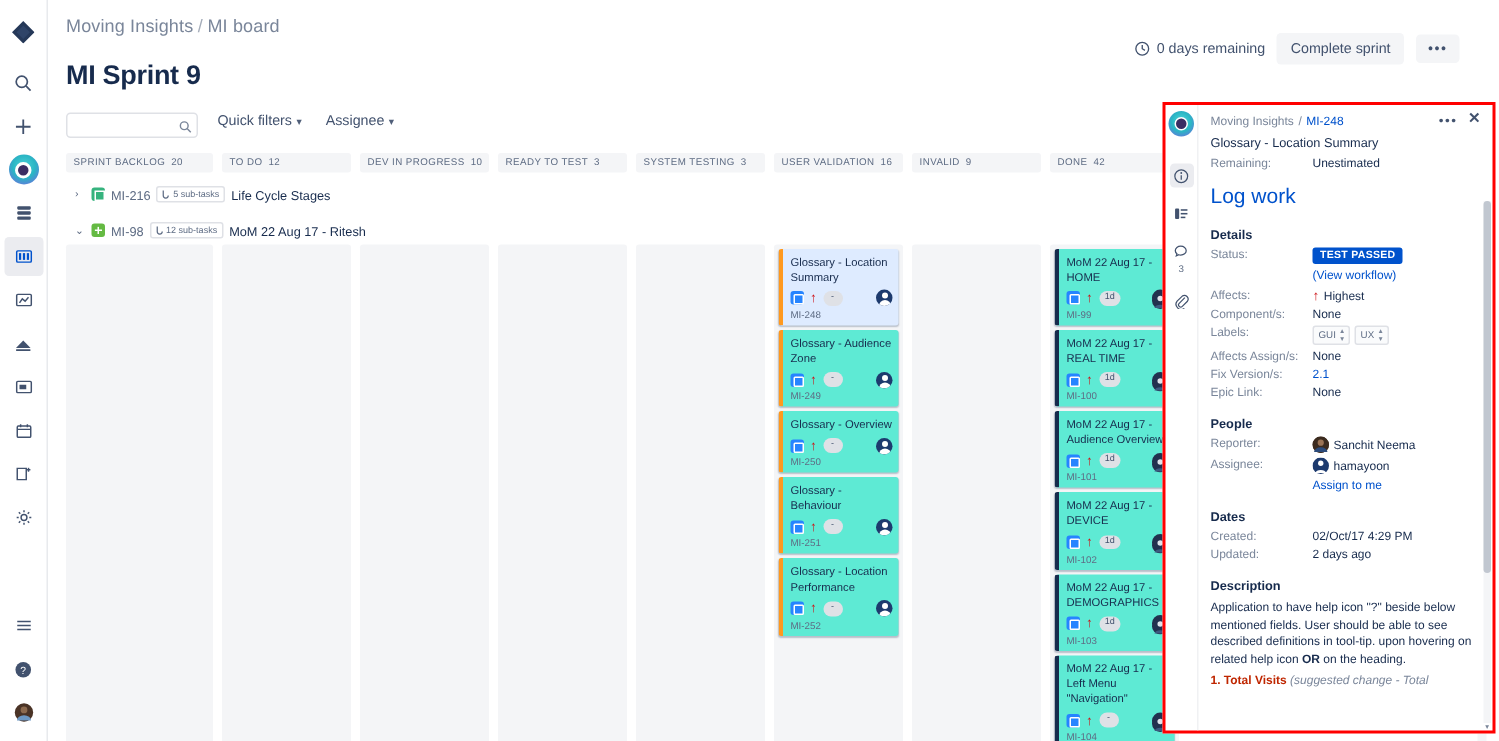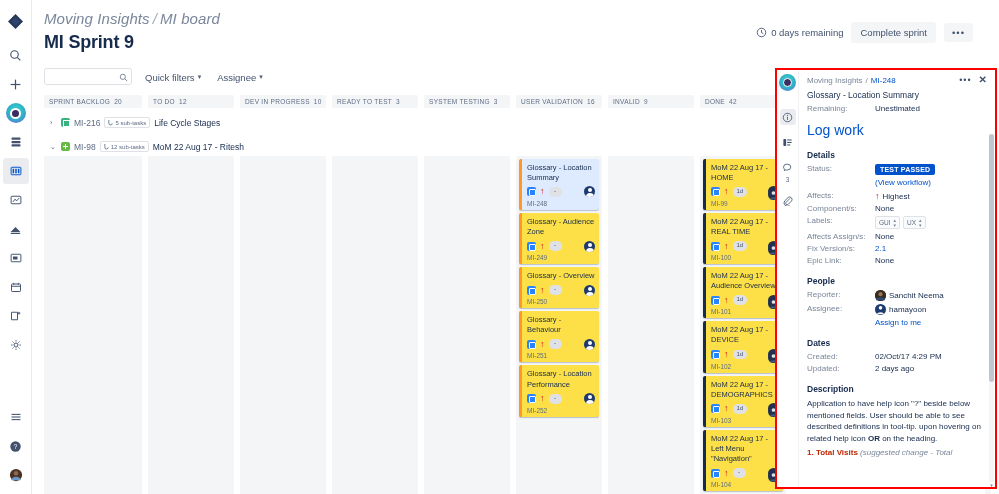--- a/index.html
+++ b/index.html
@@ -32,41 +32,41 @@
     display: flex; align-items: center; justify-content: center;
   }
   .avatar-ring .inner {
     width: 11px; height: 11px; border-radius: 50%;
     background: #3b2d63; border: 2px solid #fff;
   }
 
   
   .main { flex: 1 1 auto; position: relative; padding: 10px 0 0 12px; overflow: hidden; }
 
-  .breadcrumb { font-size: 15px; color: #7a869a; margin-bottom: 5px; letter-spacing: .1px; font-style: italic; }
+  .breadcrumb { font-size: 12px; color: #7a869a; margin-bottom: 16px; letter-spacing: .1px; }
   .breadcrumb .sep { margin: 0 3px; color: #a5adba; }
   .breadcrumb a { color: #7a869a; text-decoration: none; }
 
   .title-row { display: flex; align-items: center; }
   .page-title { font-size: 18px; font-weight: bold; color: #172b4d; letter-spacing: -.2px; }
 
   .hdr-actions {
     position: absolute; right: 26px; top: 22px;
     display: flex; align-items: center; gap: 8px;
   }
   .days-rem { display: flex; align-items: center; gap: 4px; font-size: 9.5px; color: #42526e; }
   .btn {
     font-size: 9.5px; color: #42526e; background: #f4f5f7;
     border: none; border-radius: 3px; padding: 5px 9px; cursor: pointer;
     font-family: "Liberation Sans", sans-serif;
   }
   .btn-icon { padding: 5px 8px; letter-spacing: 1px; line-height: 1; }
 
   
-  .filters { display: flex; align-items: flex-end; gap: 10px; margin-top: 12px; }
+  .filters { display: flex; align-items: flex-start; gap: 10px; margin-top: 12px; }
   .search-wrap { position: relative; width: 88px; }
   .search-input {
     width: 88px; height: 17px; border: 1px solid #dfe1e6; border-radius: 3px;
     background: #fff; font-size: 9px; padding: 0 16px 0 5px; color: #172b4d;
     font-family: "Liberation Sans", sans-serif; outline: none;
   }
   .search-ico { position: absolute; right: 4px; top: 3px; color: #7a869a; }
   .filter-btn {
     font-size: 9.5px; color: #42526e; background: transparent; border: none;
     cursor: pointer; display: flex; align-items: center; gap: 3px;
@@ -108,21 +108,21 @@
   .swim-name { font-size: 8.5px; color: #172b4d; }
 
   .lanes { display: flex; gap: 6px; }
   .lane {
     background: #f4f5f7; border-radius: 2px; padding: 3px;
     display: flex; flex-direction: column; gap: 3px;
   }
 
   
   .card {
-    background: #fde047; border-radius: 2px; box-shadow: 0 1px 1px rgba(9,30,66,.25);
+    background: #5eead4; border-radius: 2px; box-shadow: 0 1px 1px rgba(9,30,66,.25);
     border-left: 3px solid #ff991f; padding: 4px 4px 3px 5px; cursor: pointer;
   }
   .card.sel { background: #deebff; }
   .card.green { border-left-color: #36b37e; }
   .card.dark  { border-left-color: #172b4d; }
   .card-title { font-size: 7.5px; color: #172b4d; line-height: 1.35; margin-bottom: 3px; }
   .card-meta { display: flex; align-items: center; gap: 4px; height: 12px; }
   .ci-type {
     width: 9px; height: 9px; background: #2684ff; border-radius: 2px;
     position: relative; flex: 0 0 9px;

